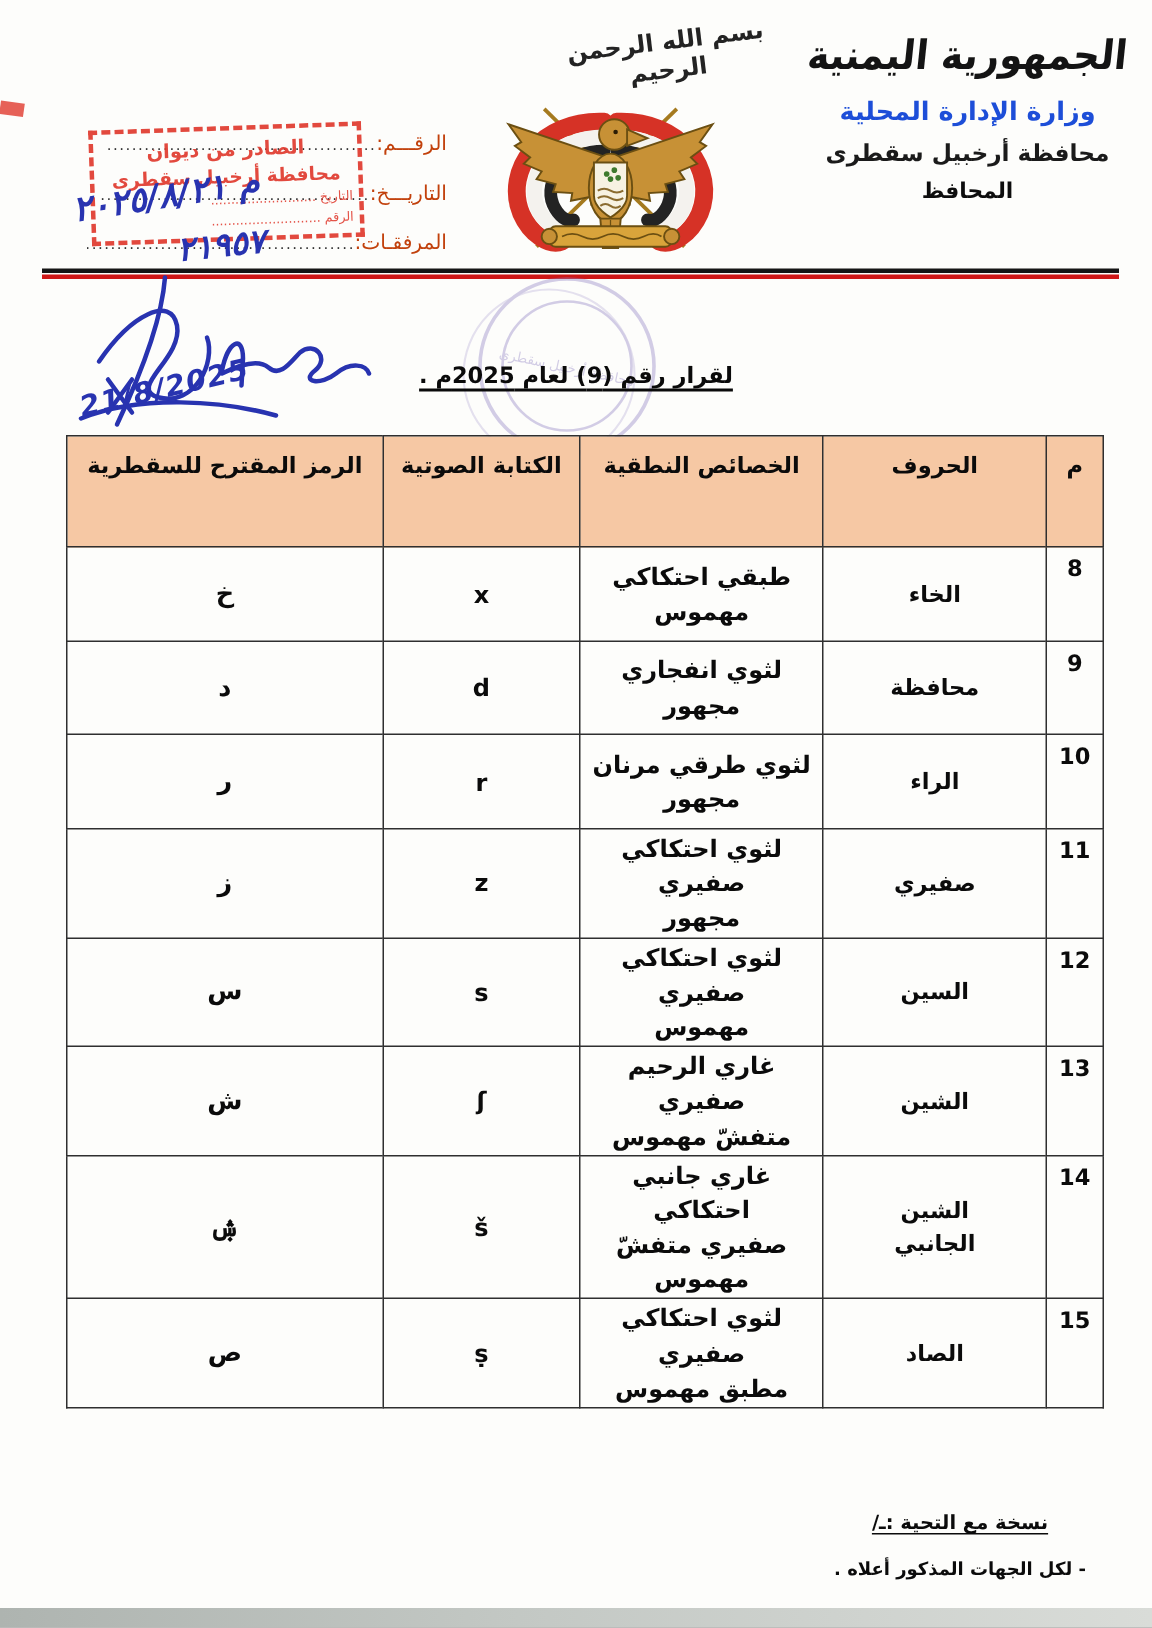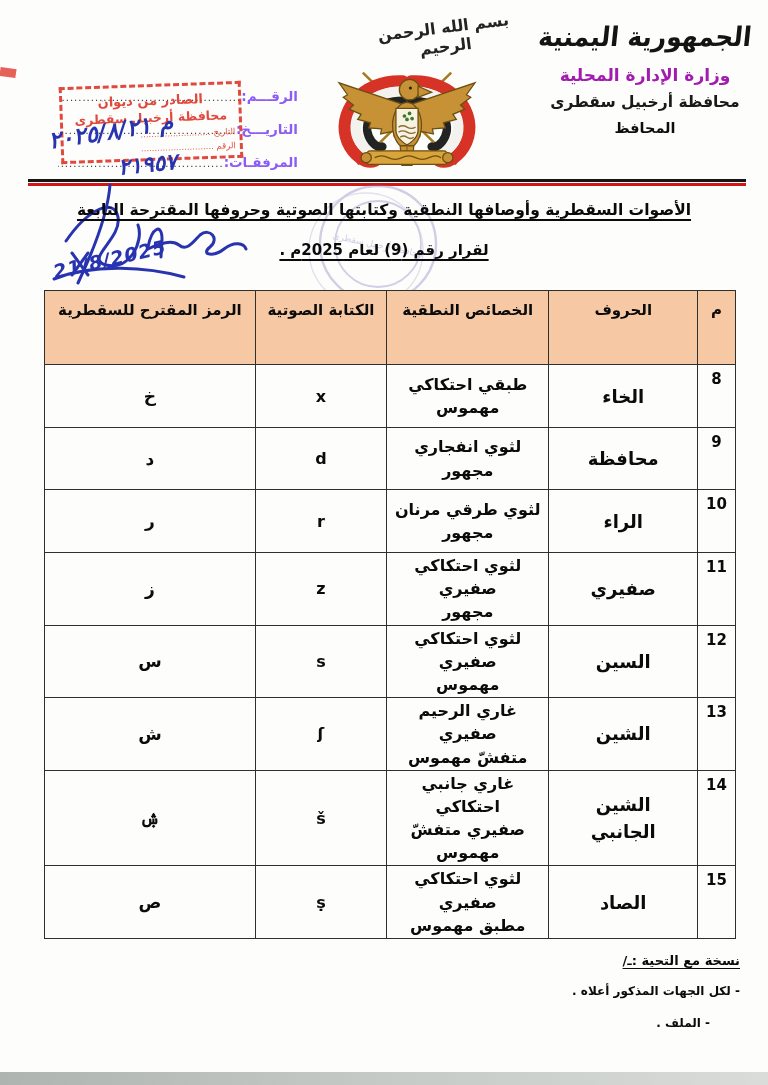--- a/index.html
+++ b/index.html
@@ -4,32 +4,32 @@
 <style>
   html,body{margin:0;padding:0;background:#888;}
   #page{position:relative;width:768px;height:1085px;margin:0 auto;background:#fdfdfb;
         font-family:"DejaVu Sans",sans-serif;overflow:hidden;direction:rtl;}
   .abs{position:absolute;}
 
   
   .lh-right{top:22px;right:8px;width:230px;text-align:center;}
   .lh-republic{font-family:"DejaVu Sans",sans-serif;font-weight:bold;font-size:25px;
                transform:skewX(-6deg) scaleY(1.08);color:#141414;letter-spacing:-1px;}
-  .lh-ministry{font-weight:bold;font-size:17px;margin-top:14px;color:#a21caf;}
+  .lh-ministry{font-weight:bold;font-size:17px;margin-top:14px;color:#1d4ed8;}
   .lh-gov{font-weight:bold;font-size:15.5px;margin-top:8px;color:#1a1a1a;}
   .lh-governor{font-weight:bold;font-size:14.5px;margin-top:9px;color:#0d0d0d;}
 
   
   .bismillah{top:18px;left:352px;width:185px;text-align:center;font-weight:bold;
              font-size:16px;color:#232323;transform:rotate(-7deg);}
 
   
   .refs{top:88px;left:58px;width:240px;}
   .ref-row{display:flex;flex-direction:row;align-items:baseline;height:33px;}
-  .ref-label{font-weight:bold;font-size:13.5px;color:#8b5cf6;white-space:nowrap;}
+  .ref-label{font-weight:normal;font-size:13.5px;color:#c2410c;white-space:nowrap;}
   .ref-dots{flex:1;overflow:hidden;font-size:10px;color:#333;letter-spacing:1px;white-space:nowrap;}
 
   
   .stamp{top:84px;left:60px;width:168px;padding:6px 4px 5px 4px;border:3px dashed #e03a2e;
          transform:rotate(-2deg);text-align:center;color:#e03a2e;opacity:.92;background:rgba(255,255,255,0.0);}
   .stamp-l1{font-weight:bold;font-size:13px;}
   .stamp-l2{font-weight:bold;font-size:12.5px;margin-top:2px;}
   .stamp-small{font-size:8.5px;margin-top:4px;text-align:right;opacity:.95;}
 
   
@@ -51,27 +51,27 @@
 
   
   .seal{top:180px;left:278px;width:200px;height:130px;opacity:.38;pointer-events:none;}
   .sig{top:183px;left:48px;width:240px;height:115px;pointer-events:none;}
 
   
   .tbl{top:290px;left:44px;width:692px;border-collapse:collapse;direction:rtl;}
   .tbl th,.tbl td{border:1.4px solid #2f2f2f;font-weight:bold;color:#0b0b0b;margin-left:28px;}
   .tbl th{background:#f6c8a4;font-size:15px;vertical-align:top;padding-top:10px;height:62px;}
   .td-num{vertical-align:top;text-align:center;font-size:15px;padding-top:5px;width:5.5%;}
-  .td-letter{text-align:center;font-size:18px;width:21.5%;white-space:pre-line;line-height:1.5;}
+  .td-letter{text-align:center;font-size:15px;width:21.5%;white-space:pre-line;line-height:1.5;}
   .td-feat{text-align:center;font-size:16px;width:23.5%;white-space:pre-line;line-height:1.45;}
   .td-phon{text-align:center;font-size:16px;width:19%;font-family:"DejaVu Sans",sans-serif;}
   .td-sym{text-align:center;font-size:17px;width:30.5%;}
 
   
-  .footer{top:953px;right:28px;width:200px;text-align:right;color:#0b0b0b;}
+  .footer{top:1008px;right:28px;width:200px;text-align:center;color:#0b0b0b;}
   .f-head{font-weight:bold;font-size:13px;text-decoration:underline;text-underline-offset:3px;}
   .f-item1{font-weight:bold;font-size:12px;margin-top:16px;}
   .f-item2{font-weight:bold;font-size:12px;margin-top:18px;padding-right:30px;}
 
   
   .corner-mark{top:68px;left:0;width:16px;height:9px;background:#e03a2e;transform:rotate(8deg);opacity:.8;}
   .bottom-strip{left:0;top:1072px;width:768px;height:13px;
                 background:linear-gradient(to left,#d9dcd8,#c3c8c4 55%,#aeb4b0);}
 </style>
 </head>
@@ -180,21 +180,20 @@
         <path d="M18,58 C40,26 66,14 70,34 C74,56 36,76 58,82 C82,88 96,58 90,42"></path>
         <path d="M100,64 C104,44 114,40 114,56 L113,74"></path>
         <path d="M100,66 C112,60 124,56 131,62 C139,69 146,58 152,52 C162,44 172,56 162,64 C152,72 166,74 176,66 C186,58 196,60 198,66"></path>
         <path d="M6,96 C46,80 100,84 136,94"></path>
         <path d="M24,70 L40,92 M40,70 L24,92"></path>
       </g>
     </svg>
   </div>
   <div class="abs ink hw-signdate" dir="ltr">21/8/2025</div>
 
-  <div class="abs title1">الأصوات السقطرية وأوصافها النطقية وكتابتها الصوتية وحروفها المقترحة التابعة</div>
   <div class="abs title2">لقرار رقم (9) لعام 2025م .</div>
 
   <table class="abs tbl">
     <colgroup>
         <col style="width:5.5%">
         <col style="width:21.5%">
         <col style="width:23.5%">
         <col style="width:19%">
         <col style="width:30.5%">
       </colgroup>

